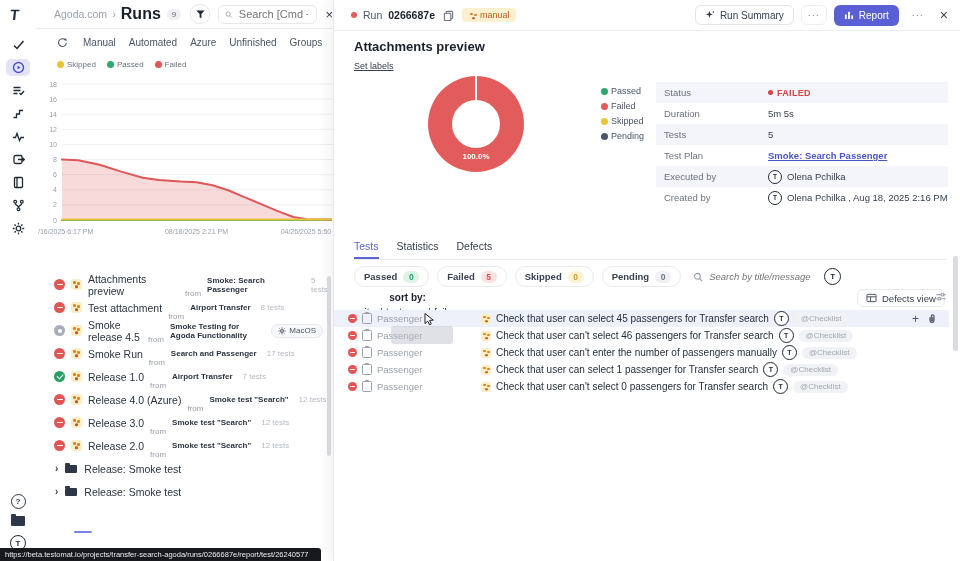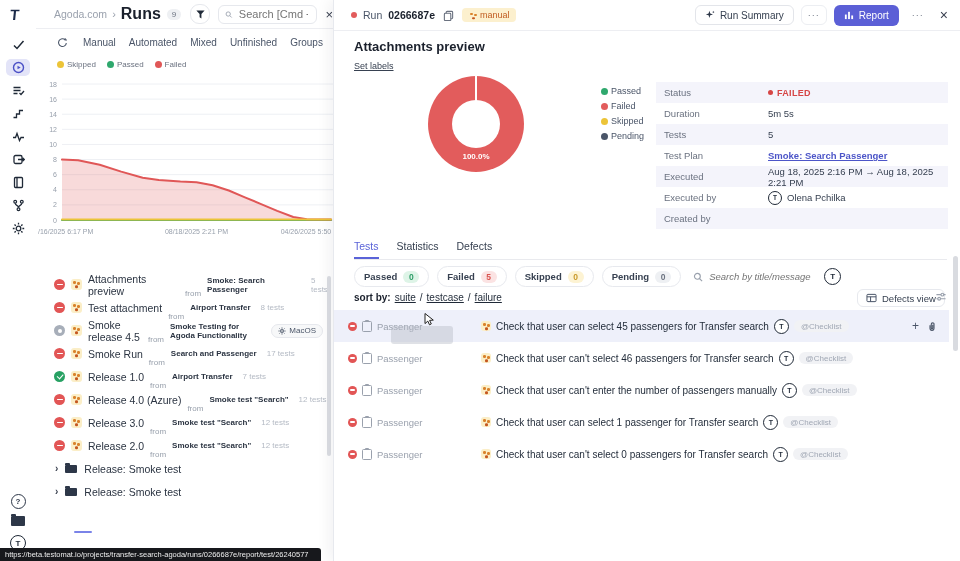--- a/index.html
+++ b/index.html
@@ -94,30 +94,30 @@
   .pills-row{position:absolute;top:236px;left:20px;right:14px;display:flex;align-items:center;gap:8px;}
   .pill{display:inline-flex;align-items:center;gap:6px;height:19px;padding:0 9px;border:1px solid #e7e9ee;border-radius:11px;font-size:9.5px;font-weight:bold;color:#374151;background:#fff;cursor:pointer;}
   .pill-count{height:12px;min-width:8px;padding:0 4px;border-radius:7px;font-size:8.5px;font-weight:bold;display:flex;align-items:center;justify-content:center;}
   .tone-green .pill-count{background:#def4e7;color:#2f9e68;}
   .tone-red .pill-count{background:#fbe3e3;color:#d9534f;}
   .tone-yellow .pill-count{background:#fdf3d3;color:#c99a2c;}
   .tone-gray .pill-count{background:#eef0f3;color:#6b7280;}
   .tsearch{display:flex;align-items:center;gap:4px;margin-left:4px;color:#9aa1ad;}
   .tsearch input{border:none;outline:none;font-size:9.5px;width:105px;color:#6b7280;background:transparent;font-family:inherit;font-style:italic;}
   
-  .sort-row{position:absolute;top:262px;left:20px;font-size:10px;color:#1a202c;display:flex;gap:4px;align-items:center;}
+  .sort-row{position:absolute;top:262px;left:20px;font-size:10px;color:#1a202c;display:flex;gap:4px;align-items:center;flex-direction:column;}
   .sort-prefix{font-weight:bold;}
   .sort-link{text-decoration:underline;cursor:pointer;color:#1f2937;}
   .sort-sep{color:#1f2937;}
   .sort-item:last-child .sort-sep{display:none;}
   .cv-btn{position:absolute;top:259px;left:523px;display:inline-flex;align-items:center;gap:5px;height:18px;padding:0 8px;border:1px solid #e7e9ee;border-radius:6px;background:#fff;font-size:9.5px;color:#374151;cursor:pointer;font-family:inherit;}
   .sliders-btn{position:absolute;top:261px;left:601px;color:#9aa1ad;cursor:pointer;}
   
   .test-list{position:absolute;top:280px;left:0;right:12px;}
-  .test-row{height:32px;display:flex;align-items:center;gap:5px;padding-left:14px;cursor:pointer;position:relative;}
+  .test-row{height:17px;display:flex;align-items:center;gap:5px;padding-left:14px;cursor:pointer;position:relative;}
   .test-row.selected{background:#eef0fa;}
   .t-st{width:9px;height:9px;border-radius:50%;background:#e25555;position:relative;flex:none;}
   .t-st::after{content:"";position:absolute;left:2px;top:3.8px;width:5px;height:1.4px;background:#fff;border-radius:1px;}
   .clip-ic{width:8px;height:9px;border:1px solid #9aa1ad;border-radius:1.5px;position:relative;flex:none;}
   .clip-ic::before{content:"";position:absolute;top:-2px;left:2px;width:4px;height:2px;background:#9aa1ad;border-radius:1px;}
   .t-suite{width:99px;font-size:9.5px;color:#9aa1ad;flex:none;}
   .t-paw{width:10px;height:10px;}
   .t-title{font-size:10px;color:#1f2937;}
   .t-av{width:13px;height:13px;font-size:7px;}
   .tag-pill{background:#f1f2f5;color:#a0a7b4;border-radius:8px;padding:1.5px 7px;font-size:8px;}
@@ -227,21 +227,21 @@
       <span class="icon-btn">
           <svg width="11" height="11" viewBox="0 0 13 13" fill="none" stroke="#4a5568" stroke-width="1.3">
             <path d="M11,7 A4.6,4.6 0 1 1 9.7,3.4"></path>
             <path d="M9.7,1.4 V3.6 H11.8"></path>
           </svg>
         </span>
       <span style="display:flex;gap:13px;align-items:center;">
 
       <span class="ftab">Manual</span>
           <span class="ftab">Automated</span>
-          <span class="ftab">Mixed</span>
+          <span class="ftab">Azure</span>
           <span class="ftab">Unfinished</span>
           <span class="ftab">Groups</span>
         </span>
     </div>
 
     <div class="trend-legend">
 
     <span class="dl-item">
           <span class="dot" style="background: rgb(236, 196, 56);"></span>
           <span>Skipped</span>
@@ -487,38 +487,35 @@
           </div>
 
           <div class="info-row r-link">
             <div class="info-label">Test Plan</div>
             <div class="info-value">
 
               <span class="val">Smoke: Search Passenger</span>
             </div>
           </div>
 
-          <div class="info-row">
-            <div class="info-label">Executed</div>
-            <div class="info-value">
-
-              <span class="val">Aug 18, 2025 2:16 PM → Aug 18, 2025 2:21 PM</span>
-            </div>
-          </div>
 
           <div class="info-row r-avatar">
             <div class="info-label">Executed by</div>
             <div class="info-value">
               <span class="mini-av t-avatar" style="width:12px;height:12px;font-size:6.5px;">T</span>
               <span class="val">Olena Pchilka</span>
             </div>
           </div>
 
           <div class="info-row r-avatar">
             <div class="info-label">Created by</div>
+            <div class="info-value">
+              <span class="mini-av t-avatar" style="width:12px;height:12px;font-size:6.5px;">T</span>
+              <span class="val">Olena Pchilka , Aug 18, 2025 2:16 PM</span>
+            </div>
           </div>
         </div>
 
       <div class="detail-tabs">
 
       <span class="dtab active">Tests</span>
           <span class="dtab">Statistics</span>
           <span class="dtab">Defects</span>
         </div>
 

